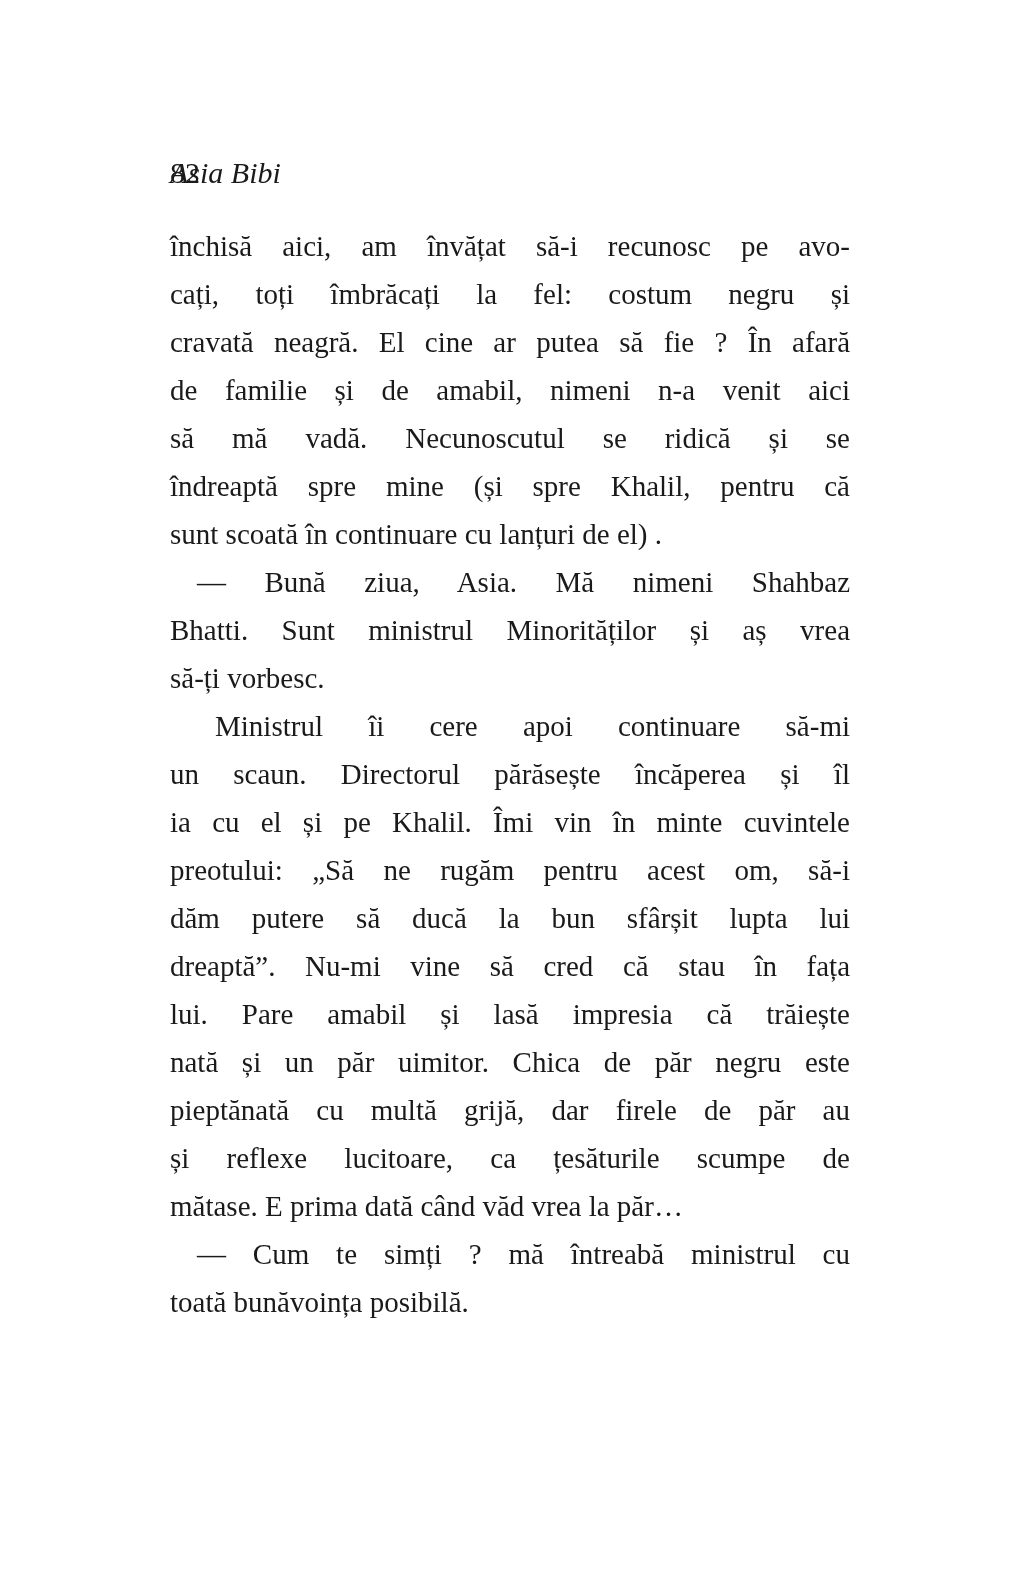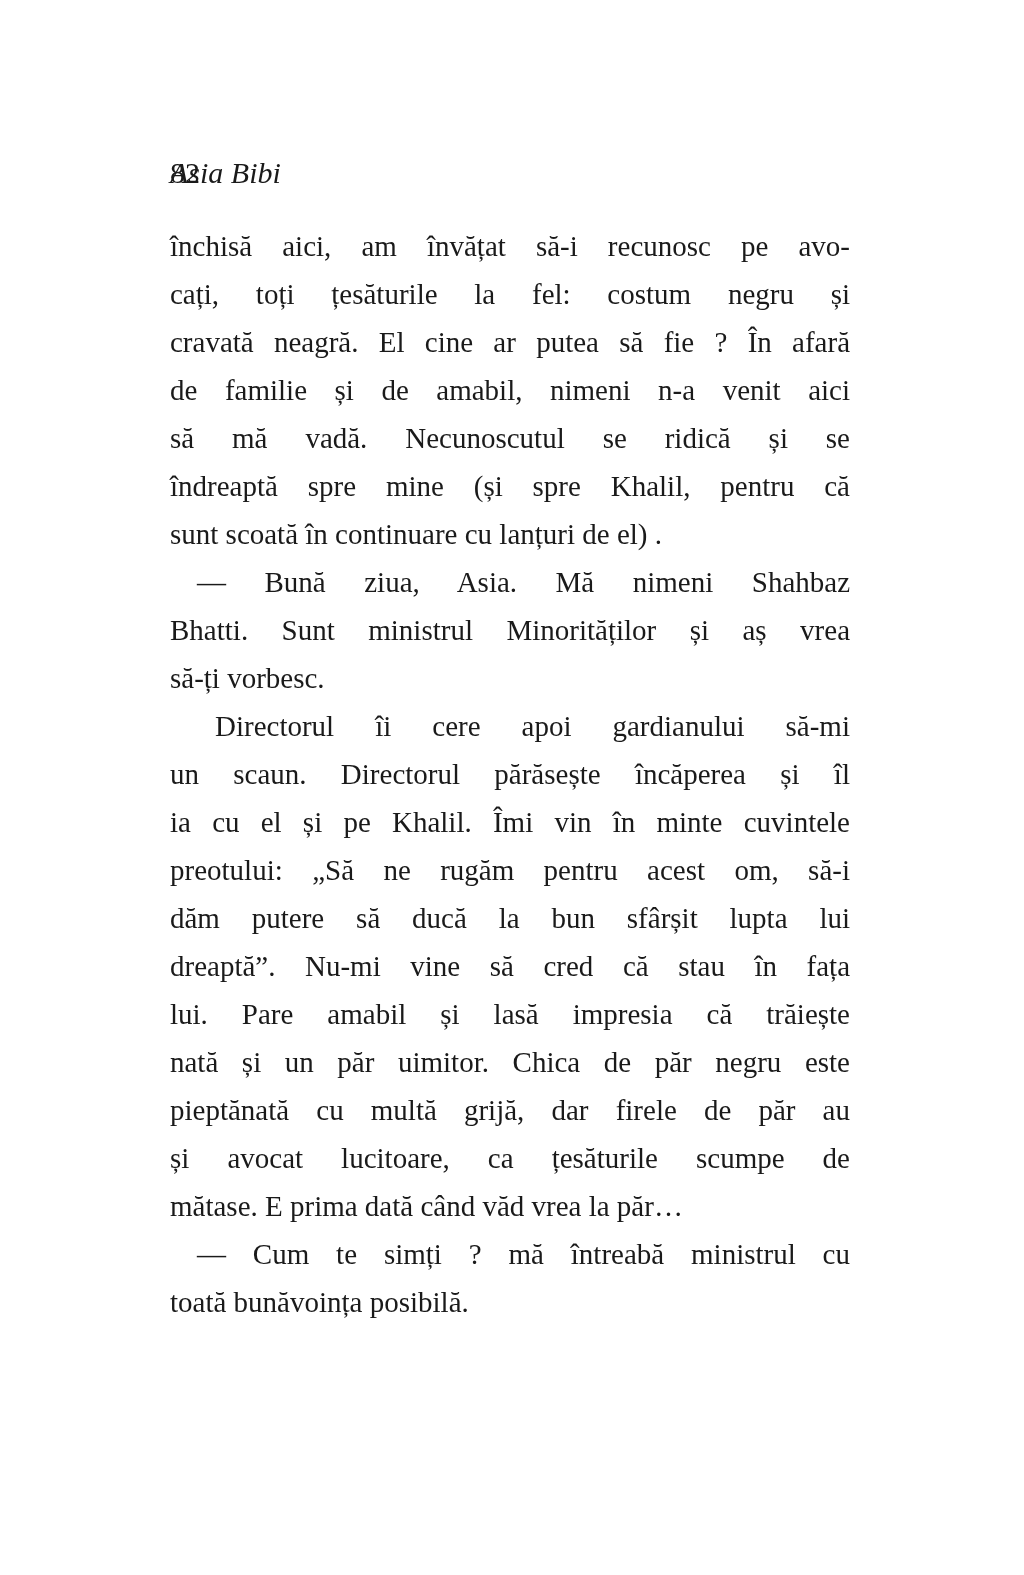--- a/index.html
+++ b/index.html
@@ -59,43 +59,43 @@
 <body>
 
 <div class="page">
   <div class="running-head">
     <span class="page-number">82</span>
     <span class="head-title">Asia Bibi</span>
   </div>
   <div class="page-body">
       <div class="para flush">
         <div class="line">închisă aici, am învățat să-i recunosc pe avo-</div>
-        <div class="line">cați, toți țesăturile la fel: costum negru și</div>
+        <div class="line">cați, toți îmbrăcați la fel: costum negru și</div>
         <div class="line">cravată neagră. El cine ar putea să fie ? În afară</div>
         <div class="line">de familie și de amabil, nimeni n-a venit aici</div>
         <div class="line">să mă vadă. Necunoscutul se ridică și se</div>
         <div class="line">îndreaptă spre mine (și spre Khalil, pentru că</div>
         <div class="line para-last">sunt scoată în continuare cu lanțuri de el) .</div>
       </div>
       <div class="para dialogue">
         <div class="line">— Bună ziua, Asia. Mă nimeni Shahbaz</div>
         <div class="line">Bhatti. Sunt ministrul Minorităților și aș vrea</div>
         <div class="line para-last">să-ți vorbesc.</div>
       </div>
       <div class="para indented">
-        <div class="line">Directorul îi cere apoi gardianului să-mi</div>
+        <div class="line">Ministrul îi cere apoi continuare să-mi</div>
         <div class="line">un scaun. Directorul părăsește încăperea și îl</div>
         <div class="line">ia cu el și pe Khalil. Îmi vin în minte cuvintele</div>
         <div class="line">preotului: „Să ne rugăm pentru acest om, să-i</div>
         <div class="line">dăm putere să ducă la bun sfârșit lupta lui</div>
         <div class="line">dreaptă”. Nu-mi vine să cred că stau în fața</div>
         <div class="line">lui. Pare amabil și lasă impresia că trăiește</div>
         <div class="line">nată și un păr uimitor. Chica de păr negru este</div>
         <div class="line">pieptănată cu multă grijă, dar firele de păr au</div>
-        <div class="line">și avocat lucitoare, ca țesăturile scumpe de</div>
+        <div class="line">și reflexe lucitoare, ca țesăturile scumpe de</div>
         <div class="line para-last">mătase. E prima dată când văd vrea la păr…</div>
       </div>
       <div class="para dialogue">
         <div class="line">— Cum te simți ? mă întreabă ministrul cu</div>
         <div class="line para-last">toată bunăvoința posibilă.</div>
       </div>
     </div>
 </div>
 
 </body></html>

